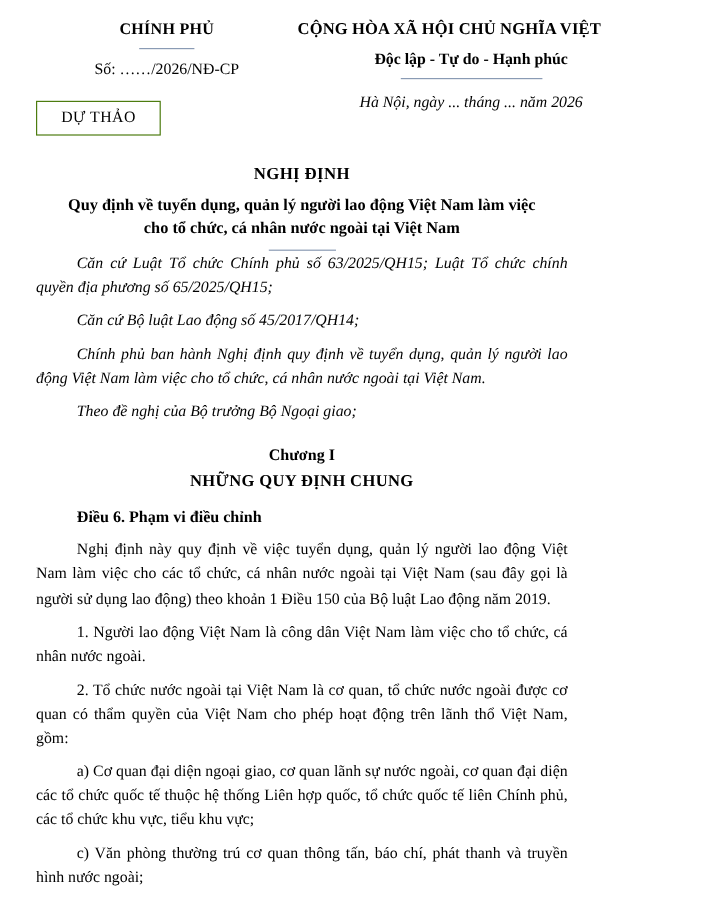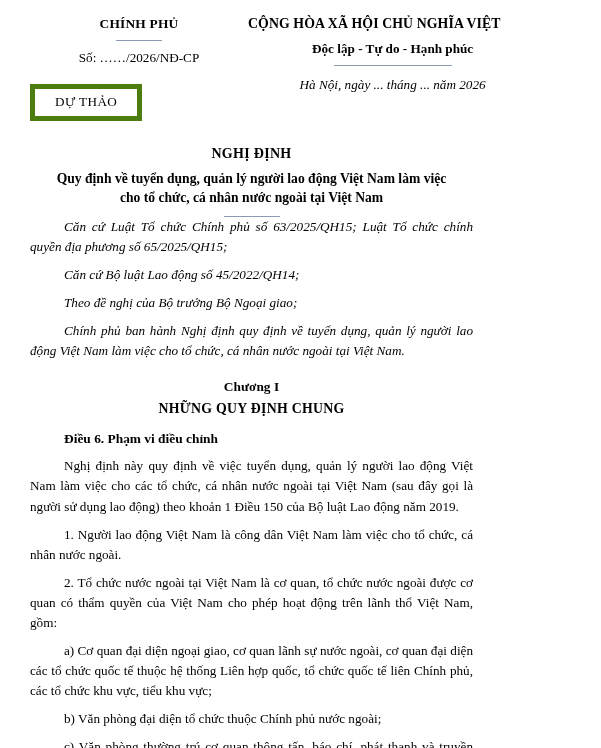--- a/index.html
+++ b/index.html
@@ -90,21 +90,21 @@
   }
 
   .date-line {
     font-style: italic;
     font-size: 13.2px;
     white-space: nowrap;
   }
 
   .draft-box {
     display: inline-block;
-    border: 5px solid #4d7c0f;
+    border: 1px solid #4d7c0f;
     padding: 3px 20px 4px 20px;
     font-size: 13.2px;
     letter-spacing: 0.4px;
     margin-top: 16px;
     background: #ffffff;
   }
 
   .draft-wrap {
     text-align: left;
     padding-left: 0px;
@@ -201,33 +201,32 @@
   <div class="title-block">
     <div class="decree-kind">NGHỊ ĐỊNH</div>
     <div class="decree-title">Quy định về tuyển dụng, quản lý người lao động Việt Nam làm việc cho tổ chức, cá nhân nước ngoài tại Việt Nam</div>
     <div class="rule-title"></div>
   </div>
 
   <div class="body-block">
 
     <p class="para para-italic">Căn cứ Luật Tổ chức Chính phủ số 63/2025/QH15; Luật Tổ chức chính quyền địa phương số 65/2025/QH15;</p>
 
-    <p class="para para-italic">Căn cứ Bộ luật Lao động số 45/2022/QH14;</p>
+    <p class="para para-italic">Căn cứ Bộ luật Lao động số 45/2017/QH14;</p>
+
+    <p class="para para-italic">Chính phủ ban hành Nghị định quy định về tuyển dụng, quản lý người lao động Việt Nam làm việc cho tổ chức, cá nhân nước ngoài tại Việt Nam.</p>
 
     <p class="para para-italic">Theo đề nghị của Bộ trưởng Bộ Ngoại giao;</p>
-
-    <p class="para para-italic">Chính phủ ban hành Nghị định quy định về tuyển dụng, quản lý người lao động Việt Nam làm việc cho tổ chức, cá nhân nước ngoài tại Việt Nam.</p>
 
     <div class="chapter">Chương I</div>
     <div class="chapter-name">NHỮNG QUY ĐỊNH CHUNG</div>
 
     <div class="article-heading">Điều 6. Phạm vi điều chỉnh</div>
     <p class="para">Nghị định này quy định về việc tuyển dụng, quản lý người lao động Việt Nam làm việc cho các tổ chức, cá nhân nước ngoài tại Việt Nam (sau đây gọi là người sử dụng lao động) theo khoản 1 Điều 150 của Bộ luật Lao động năm 2019.</p>
 
     <p class="para">1. Người lao động Việt Nam là công dân Việt Nam làm việc cho tổ chức, cá nhân nước ngoài.</p>
     <p class="para">2. Tổ chức nước ngoài tại Việt Nam là cơ quan, tổ chức nước ngoài được cơ quan có thẩm quyền của Việt Nam cho phép hoạt động trên lãnh thổ Việt Nam, gồm:</p>
     <p class="para">a) Cơ quan đại diện ngoại giao, cơ quan lãnh sự nước ngoài, cơ quan đại diện các tổ chức quốc tế thuộc hệ thống Liên hợp quốc, tổ chức quốc tế liên Chính phủ, các tổ chức khu vực, tiểu khu vực;</p>
-    <p class="para">b) Văn phòng đại diện tổ chức thuộc Chính phủ nước ngoài;</p>
     <p class="para">c) Văn phòng thường trú cơ quan thông tấn, báo chí, phát thanh và truyền hình nước ngoài;</p>
 
   </div>
 
 </div>
 
 </body></html>

